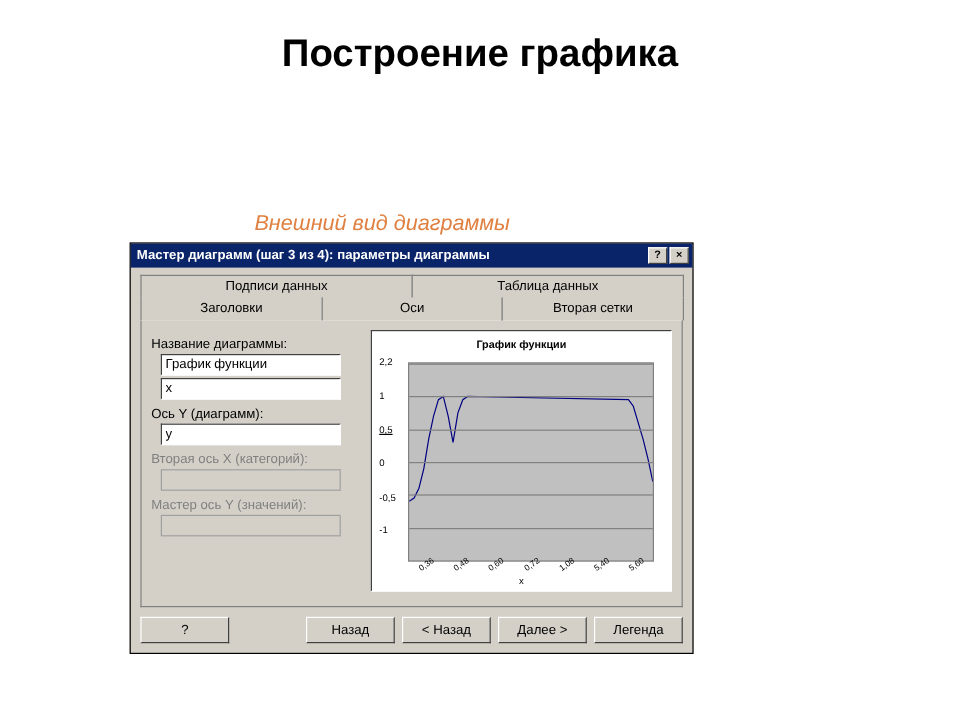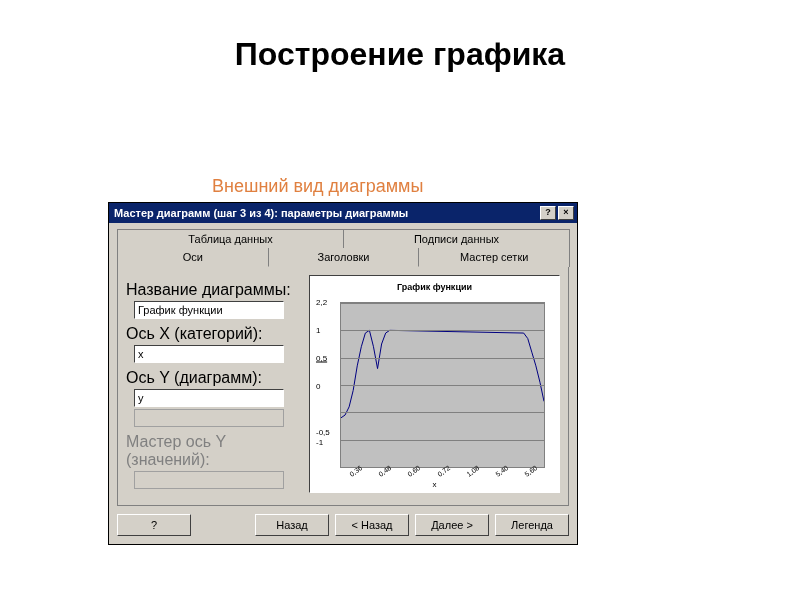--- a/index.html
+++ b/index.html
@@ -5,33 +5,34 @@
   * { box-sizing: border-box; margin: 0; padding: 0; }
   body {
     font-family: Tahoma, Arial, sans-serif;
     background: #fff;
     width: 800px;
     height: 600px;
     position: relative;
   }
   .slide-title {
     position: absolute;
-    top: 36px;
+    top: 26px;
     left: 0;
     width: 100%;
     text-align: center;
     font-size: 32px;
     font-weight: bold;
     color: #000;
   }
   .subtitle {
     position: absolute;
     top: 176px;
     left: 212px;
     font-size: 18px;
+    font-style: italic;
     color: #e08040;
   }
   .dialog {
     position: absolute;
     top: 202px;
     left: 108px;
     width: 470px;
     background: #d4d0c8;
     border: 1px solid #000;
     font-size: 11px;
@@ -86,21 +87,21 @@
     border: 1px solid #808080;
     border-top: 1px solid #fff;
     background: #d4d0c8;
     padding: 8px;
     display: flex;
     gap: 8px;
     margin-top: -1px;
     min-height: 240px;
   }
   .left-col { width: 175px; }
-  .field-label { font-size: 16px; margin-top: 6px; }
+  .field-label { font-size: 11px; margin-top: 6px; }
   .field-label.disabled { color: #808080; }
   .text-input {
     width: 150px;
     height: 18px;
     margin: 2px 0 0 8px;
     font-size: 11px;
     padding: 1px 3px;
     border: 1px solid #404040;
     border-right-color: #fff;
     border-bottom-color: #fff;
@@ -166,58 +167,58 @@
 
 <div class="dialog">
   <div class="titlebar">
     <span class="titlebar-text">Мастер диаграмм (шаг 3 из 4): параметры диаграммы</span>
     <span class="win-btn">?</span>
     <span class="win-btn">×</span>
   </div>
 
   <div class="body-area">
     <div class="tabs-row">
+      <div class="tab">Подписи данных</div>
       <div class="tab">Таблица данных</div>
-      <div class="tab">Подписи данных</div>
     </div>
     <div class="tabs-row tabs-row2">
+      <div class="tab active">Заголовки</div>
       <div class="tab">Оси</div>
-      <div class="tab active">Заголовки</div>
-      <div class="tab">Мастер сетки</div>
+      <div class="tab">Вторая сетки</div>
     </div>
 
     <div class="tab-panel">
       <div class="left-col">
         <div class="field-label">Название диаграммы:</div>
         <input class="text-input" value="График функции" style="">
-        <div class="field-label">Ось X (категорий):</div>
         <input class="text-input" value="x" style="">
         <div class="field-label">Ось Y (диаграмм):</div>
         <input class="text-input" value="y" style="">
+        <div class="field-label disabled">Вторая ось X (категорий):</div>
         <input class="text-input disabled" disabled="" value="" style="">
         <div class="field-label disabled">Мастер ось Y (значений):</div>
         <input class="text-input disabled" disabled="" value="" style="">
       </div>
 
       <div class="preview">
         <div class="preview-title">График функции</div>
         <div class="chart-zone">
           <svg class="chart-line" viewBox="0 0 100 100" preserveAspectRatio="none">
             <polyline id="series-path" fill="none" stroke="#000080" stroke-width="1" vector-effect="non-scaling-stroke" points="0.00,70.00 2.00,68.33 4.00,63.33 6.00,53.33 8.00,38.33 10.00,26.67 12.00,18.33 14.00,16.67 16.00,26.67 18.00,40.00 20.00,25.00 22.00,18.33 24.00,16.67 90.00,18.33 92.00,21.67 94.00,30.00 96.00,38.33 98.00,48.33 100.00,60.00"></polyline>
           </svg>
         <div class="gridline-h" style="top: 83.3333%;"></div>
             <div class="gridline-h" style="top: 66.6667%;"></div>
             <div class="gridline-h" style="top: 50%;"></div>
             <div class="gridline-h" style="top: 33.3333%;"></div>
             <div class="gridline-h" style="top: 16.6667%;"></div>
             <div class="gridline-h" style="top: 0%;"></div>
           </div>
         <div class="x-axis-label">x</div>
       <div class="y-tick" style="top: 166px;">-1</div>
-          <div class="y-tick" style="top: 156px;">-0,5</div>
+          <div class="y-tick" style="top: 139px;">-0,5</div>
           <div class="y-tick" style="top: 110px;">0</div>
           <div class="y-tick" style="top: 82px; text-decoration: underline;">0,5</div>
           <div class="y-tick" style="top: 54px;">1</div>
           <div class="y-tick" style="top: 26px;">2,2</div>
           <div class="x-tick" style="left: 44.6429px; top: 196px;">0,36</div>
           <div class="x-tick" style="left: 73.9286px; top: 196px;">0,48</div>
           <div class="x-tick" style="left: 103.214px; top: 196px;">0,60</div>
           <div class="x-tick" style="left: 132.5px; top: 196px;">0,72</div>
           <div class="x-tick" style="left: 161.786px; top: 196px;">1,08</div>
           <div class="x-tick" style="left: 191.071px; top: 196px;">5,40</div>

